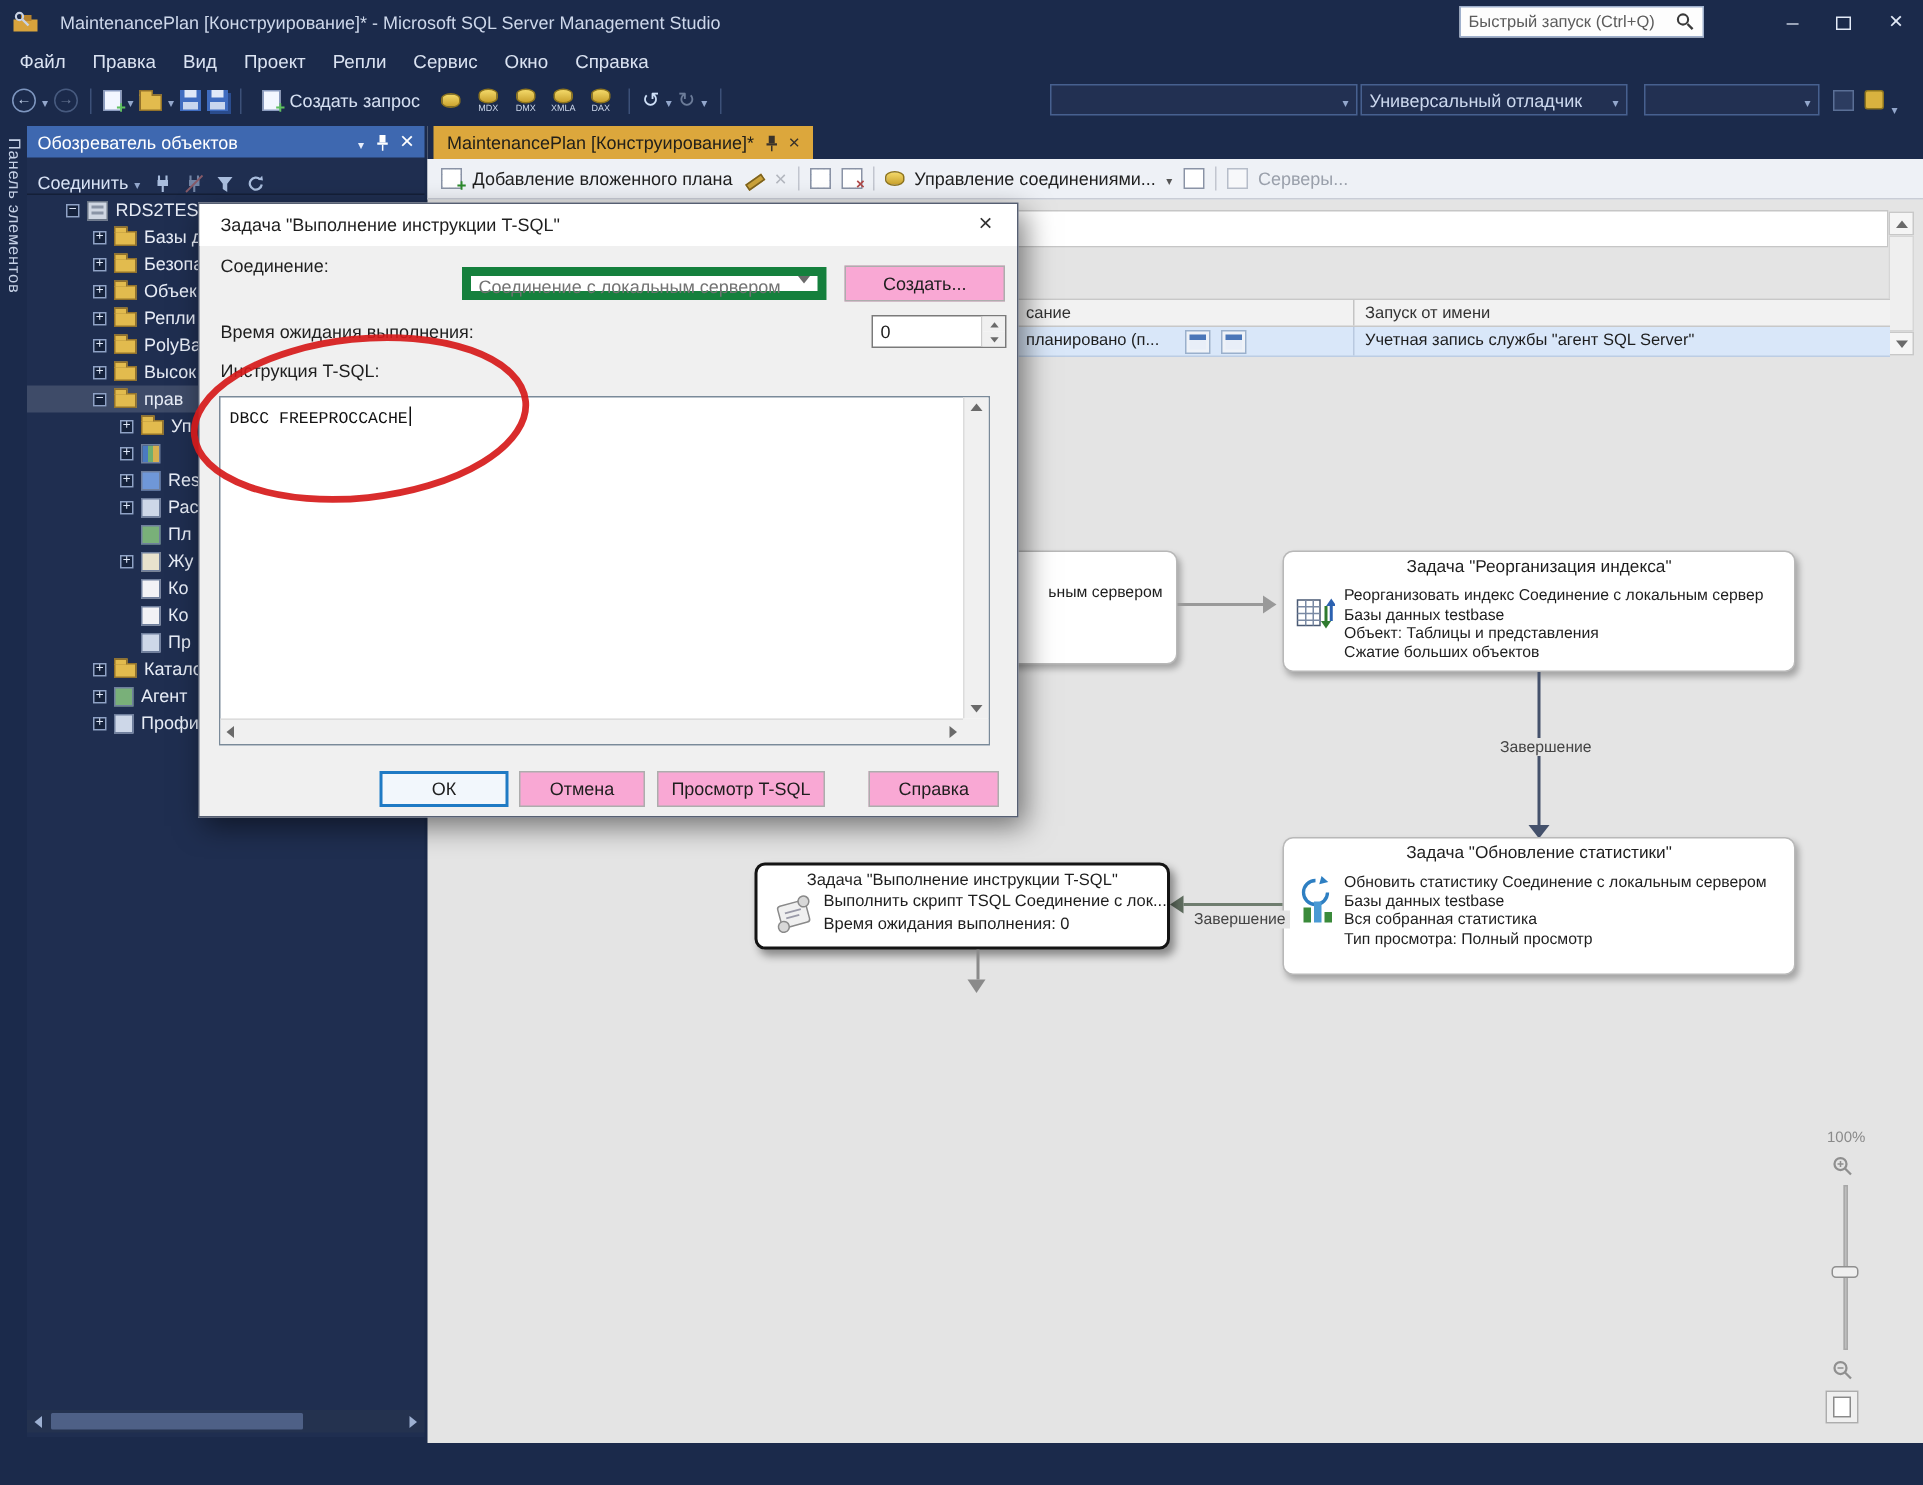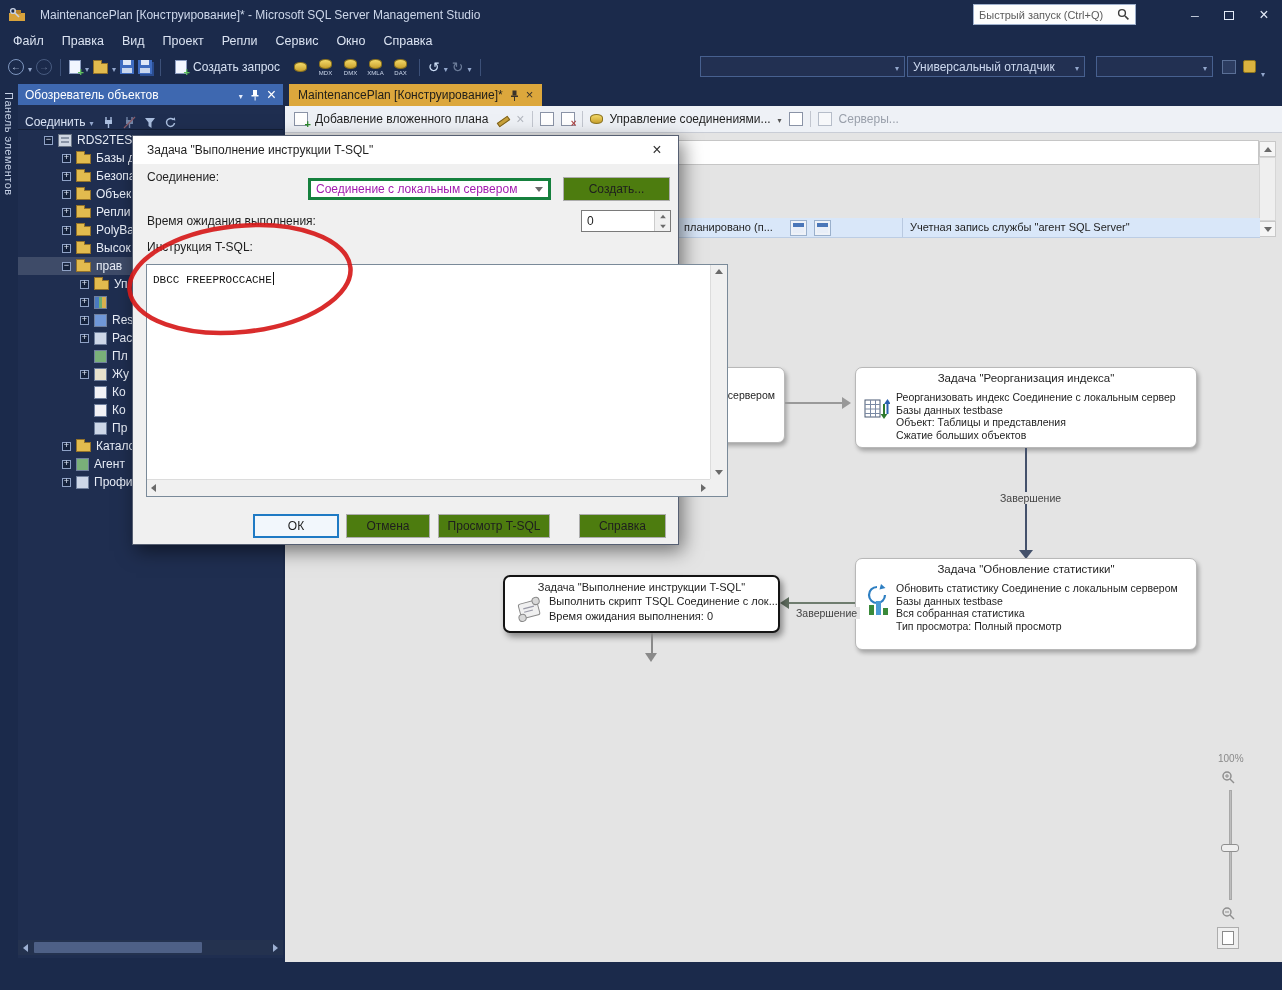--- a/index.html
+++ b/index.html
@@ -138,22 +138,22 @@
   .zthumb{position:absolute;width:18px;height:8px;background:#efefef;border:1px solid #8f8f8f;border-radius:3px}
   .zfit{position:absolute;width:22px;height:22px;background:#efefef;border:1px solid #adadad;display:flex;align-items:center;justify-content:center}
   .zfit::before{content:'';width:10px;height:12px;background:#fff;border:1px solid #8a8a8a}
 
   
   .dialog{position:absolute;background:#f0f0f0;border:1px solid #565f72;box-shadow:4px 6px 18px rgba(0,0,0,.5);z-index:40}
   .dlg-title{position:absolute;left:0;top:0;right:0;height:28px;background:#fff;display:flex;align-items:center;padding-left:14px}
   .dlg-title-text{font-size:12px;color:#1e1e1e;white-space:nowrap}
   .dlg-close{position:absolute;right:6px;top:0;width:30px;height:28px;display:flex;align-items:center;justify-content:center}
   .dlbl{position:absolute;font-size:12px;color:#1e1e1e;white-space:nowrap}
-  .dcombo{position:absolute;background:#fff;border:3px solid #15803d;display:flex;align-items:center;justify-content:space-between;padding:0 5px;font-size:12px;color:#a21caf;white-space:nowrap}
-  .dbtn{position:absolute;height:24px;background:#4d7c0f;border:1px solid #adadad;display:flex;align-items:center;justify-content:center;font-size:12px;color:#1e1e1e;white-space:nowrap}
+  .dcombo{position:absolute;background:#fff;border:6px solid #15803d;display:flex;align-items:flex-start;justify-content:space-between;padding:0 5px;font-size:12px;color:#737373;white-space:nowrap}
+  .dbtn{position:absolute;height:24px;background:#f9a8d4;border:1px solid #adadad;display:flex;align-items:center;justify-content:center;font-size:12px;color:#1e1e1e;white-space:nowrap}
   .dbtn.ok{background:#f2f7fc;border:2px solid #1f7ac4}
   .dspin{position:absolute;background:#fff;border:1px solid #7a7a7a;display:flex;align-items:center;padding-left:5px;font-size:12px;color:#1e1e1e}
   .spinbtns{margin-left:auto;width:16px;height:100%;display:flex;flex-direction:column;border-left:1px solid #ccc}
   .spinbtns .sb{flex:1;display:flex;align-items:center;justify-content:center;background:#f0f0f0}
   .dtext{position:absolute;background:#fff;border:1px solid #7a8a99}
   .dtext-inner{position:absolute;left:0;top:0;right:17px;bottom:17px;padding:4px 6px;overflow:hidden}
   .mono{font-family:"Liberation Mono","DejaVu Sans Mono",monospace;font-size:11px;color:#111}
   .caret{display:inline-block;width:1px;height:13px;background:#111;vertical-align:-2px;margin-left:1px}
   .vscroll{position:absolute;right:0;top:0;width:17px;bottom:17px;background:#f0f0f0;border-left:1px solid #dcdcdc;display:flex;flex-direction:column;align-items:center;padding:4px 0}
   .hscroll2{position:absolute;left:0;bottom:0;right:17px;height:17px;background:#f0f0f0;border-top:1px solid #dcdcdc;display:flex;align-items:center;padding:0 4px}
@@ -459,20 +459,25 @@
 
     <div class="wstrip" style="left:4px;top:56px;width:970px;height:25px"></div>
     <div class="vsb-btn" style="left:974px;top:57px">
         <span class="tri-up"></span>
       </div>
     <div class="vsb-track" style="left:974px;top:73px;width:17px;height:64px"></div>
     <div class="vsb-btn" style="left:974px;top:137px">
         <span class="tri-down"></span>
       </div>
 
+    <div class="ghead" style="left:4px;top:115px;width:971px;height:19px">
+      <span class="glabel" style="left:395px">сание</span>
+      <span class="gdiv" style="left:613px"></span>
+      <span class="glabel" style="left:621px">Запуск от имени</span>
+    </div>
     <div class="grow" style="left:4px;top:134px;width:971px;height:20px">
       <span class="gtext" style="left:395px">планировано (п...</span>
       <span class="cellbtn" style="left:501px;top:2px"></span>
       <span class="cellbtn" style="left:525px;top:2px"></span>
       <span class="gtext" style="left:621px">Учетная запись службы "агент SQL Server"</span>
       <span class="gdiv" style="left:613px;background:#b9c9e0"></span>
     </div>
 
     <div class="task" style="left:285px;top:283px;width:215px;height:76px">
       <span style="position:absolute;right:9px;top:21px;font-size:10.5px;color:#1e1e1e;white-space:nowrap">ьным сервером</span>
@@ -582,21 +587,21 @@
         <span class="sb">
             <span class="tri-up xs"></span>
           </span>
         <span class="sb">
             <span class="tri-down xs"></span>
           </span>
       </span>
     </div>
 
     <span class="dlbl" style="left:14px;top:104px">Инструкция T-SQL:</span>
-    <div class="dtext" style="left:13px;top:128px;width:582px;height:233px">
+    <div class="dtext" style="left:13px;top:128px;width:514px;height:233px">
       <div class="dtext-inner">
         <span class="mono">DBCC FREEPROCCACHE</span><span class="caret"></span>
       </div>
       <div class="vscroll">
         <span class="tri-up"></span>
         <span class="tri-down" style="margin-top:auto"></span>
       </div>
       <div class="hscroll2">
         <span class="tri-left"></span>
         <span class="tri-right" style="margin-left:auto"></span>

